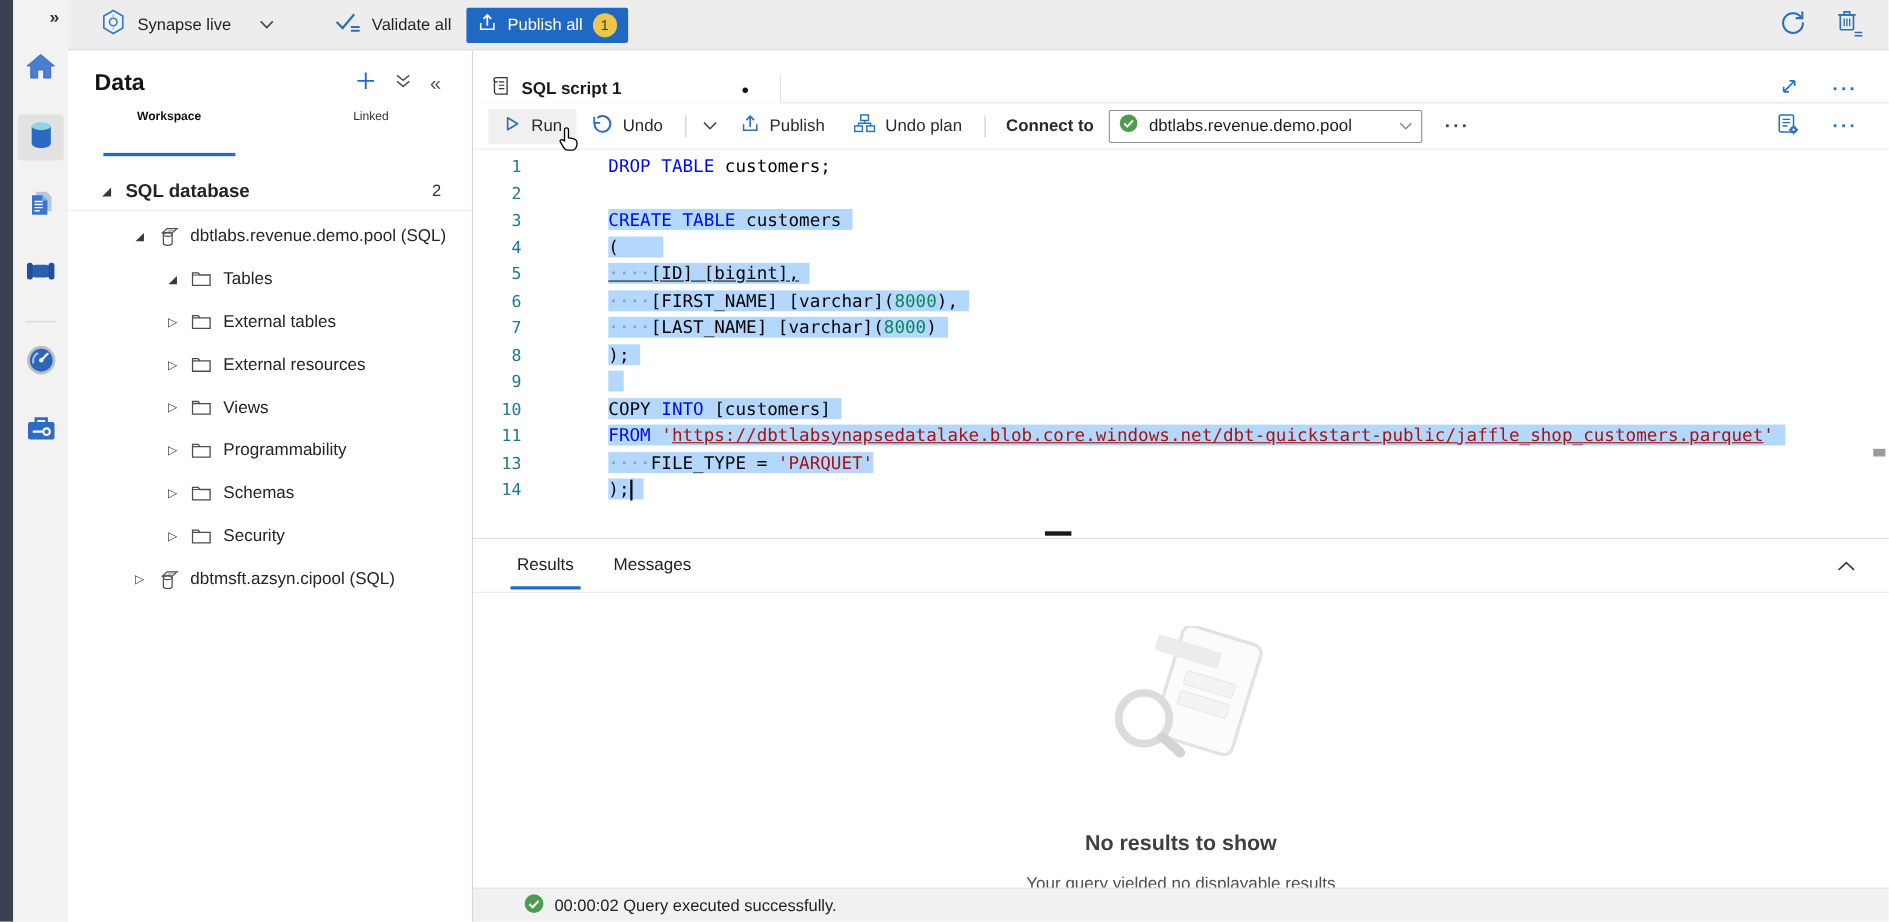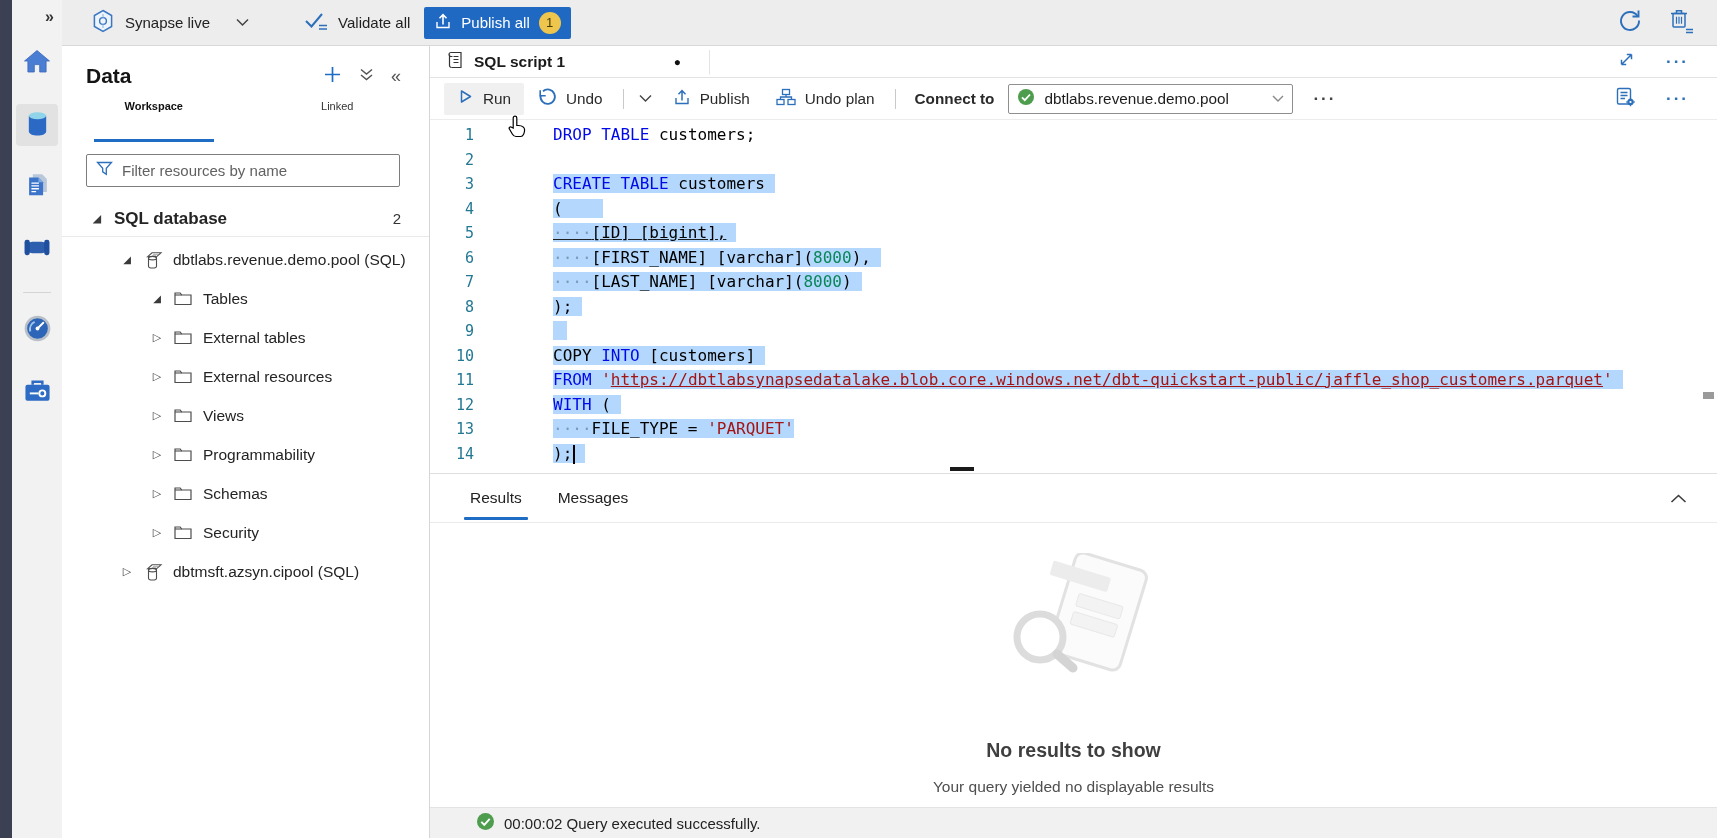--- a/index.html
+++ b/index.html
@@ -40,21 +40,21 @@
   .trow{height:39px;display:flex;align-items:center;font-size:15.5px;color:#242424;cursor:pointer}
   .trow.section{height:36px;font-size:17px;font-weight:bold;border-bottom:1px solid #e9e9e9;margin-bottom:3px}
   .trow .expander{width:18px;display:flex;justify-content:center;color:#3a3a3a;flex:none}
   .trow .exp-open{font-size:10px}
   .trow .exp-closed{font-size:11px}
   .trow .ticon{width:24px;display:flex;justify-content:center;margin-left:5px;flex:none}
   .trow .tlabel{margin-left:8px;white-space:nowrap}
   .trow .tcount{margin-left:auto;padding-right:28px;font-size:15px;font-weight:normal;color:#333}
   
   .editor-col{flex:1;display:flex;flex-direction:column;min-width:0;background:#fff}
-  .tabstrip{height:32px;flex:none;display:flex;align-items:center;border-bottom:1px solid #e3e3e3}
+  .tabstrip{height:48px;flex:none;display:flex;align-items:flex-end;border-bottom:1px solid #e3e3e3}
   .doc-tab{width:280px;display:flex;align-items:center;padding:0 16px 0 16px;border-right:1px solid #e3e3e3;background:#fff;margin-bottom:-1px;border-bottom:1px solid #fff;cursor:pointer}
   .doc-tab .title{margin-left:11px;font-size:15.5px;font-weight:bold;color:#1b1b1b}
   .doc-tab .dot{margin-left:auto;margin-right:12px;font-size:12px;color:#111}
   .strip-right{margin-left:auto;display:flex;align-items:center;gap:30px;padding-right:28px}
   .dots{color:#2c6fbb;font-size:17px;font-weight:bold;letter-spacing:2px;cursor:pointer}
   .dots.dark{color:#444}
   .toolbar{height:42px;flex:none;display:flex;align-items:center;padding-left:14px;border-bottom:1px solid #ececec;font-size:15.3px;color:#2a2a2a}
   .tbtn{display:flex;align-items:center;gap:9px;padding:0 13px;height:32px;cursor:pointer;border-radius:2px}
   .tbtn.hovered{background:#f0f0f0}
   .tsep{width:1px;height:20px;background:#c9c9c9;margin:0 7px}
@@ -229,28 +229,20 @@
         <div class="ptabs">
           <div class="ptab active">
             <span>Workspace</span>
             <div class="under"></div>
           </div>
           <div class="ptab">
             <span>Linked</span>
           </div>
         </div>
 
-        <div class="filter-box">
-          <span>
-            <svg width="17" height="16" viewBox="0 0 17 16">
-                <path d="M1.5 1.5h14L10.3 7.3v6l-3.6-2.5v-3.5z" fill="none" stroke="#2c6fbb" stroke-width="1.3"></path>
-              </svg>
-          </span>
-          <input type="text" placeholder="Filter resources by name" style="">
-        </div>
 
         <div class="tree" id="tree">
             <div class="trow section" style="padding-left: 26px;">
               <span class="expander exp-open">◢</span>
               <span class="tlabel">SQL database</span>
               <span class="tcount">2</span>
             </div>
             <div class="trow" style="padding-left: 56px;">
               <span class="expander exp-open">◢</span>
               <span class="ticon">
@@ -451,21 +443,20 @@
             <div class="code-line"><span class="ln">2</span><span class="lc"></span></div>
             <div class="code-line"><span class="ln">3</span><span class="lc"><span class="sel" style="padding-right: 10px;"><span class="kw">CREATE</span><span class="pl"> </span><span class="kw">TABLE</span><span class="pl"> customers</span></span></span></div>
             <div class="code-line"><span class="ln">4</span><span class="lc"><span class="sel" style="padding-right: 40px;"><span class="pl">(</span></span></span></div>
             <div class="code-line"><span class="ln">5</span><span class="lc"><span class="sel" style="padding-right: 10px; text-decoration: underline;"><span class="ws">····</span><span class="pl">[ID] [bigint],</span></span></span></div>
             <div class="code-line"><span class="ln">6</span><span class="lc"><span class="sel" style="padding-right: 10px;"><span class="ws">····</span><span class="pl">[FIRST_NAME] [varchar](</span><span class="num">8000</span><span class="pl">),</span></span></span></div>
             <div class="code-line"><span class="ln">7</span><span class="lc"><span class="sel" style="padding-right: 10px;"><span class="ws">····</span><span class="pl">[LAST_NAME] [varchar](</span><span class="num">8000</span><span class="pl">)</span></span></span></div>
             <div class="code-line"><span class="ln">8</span><span class="lc"><span class="sel" style="padding-right: 10px;"><span class="pl">);</span></span></span></div>
             <div class="code-line"><span class="ln">9</span><span class="lc"><span class="sel" style="padding-right: 4px;"><span class="pl"> </span></span></span></div>
             <div class="code-line"><span class="ln">10</span><span class="lc"><span class="sel" style="padding-right: 10px;"><span class="pl">COPY </span><span class="kw">INTO</span><span class="pl"> [customers]</span></span></span></div>
             <div class="code-line"><span class="ln">11</span><span class="lc"><span class="sel" style="padding-right: 10px;"><span class="kw">FROM</span><span class="pl"> </span><span class="str">'</span><span class="link">https://dbtlabsynapsedatalake.blob.core.windows.net/dbt-quickstart-public/jaffle_shop_customers.parquet</span><span class="str">'</span></span></span></div>
-            <div class="code-line"><span class="ln">12</span><span class="lc"><span class="sel" style="padding-right: 10px;"><span class="kw">WITH</span><span class="pl"> (</span></span></span></div>
             <div class="code-line"><span class="ln">13</span><span class="lc"><span class="sel" style="padding-right: 0;"><span class="ws">····</span><span class="pl">FILE_TYPE = </span><span class="str">'PARQUET'</span></span></span></div>
             <div class="code-line"><span class="ln">14</span><span class="lc"><span class="sel" style="padding-right: 10px;"><span class="pl">);</span><span class="caret"></span></span></span></div>
           </div>
 
         <div class="results-tabs">
           <div class="drag-dash"></div>
           <div class="rtab active">
             <span>Results</span>
             <div class="under"></div>
           </div>

